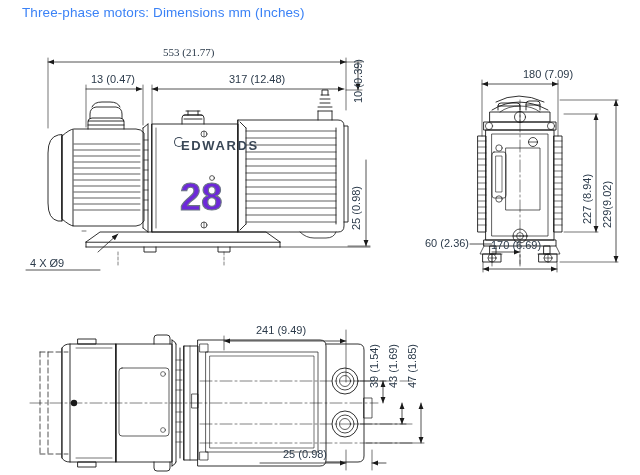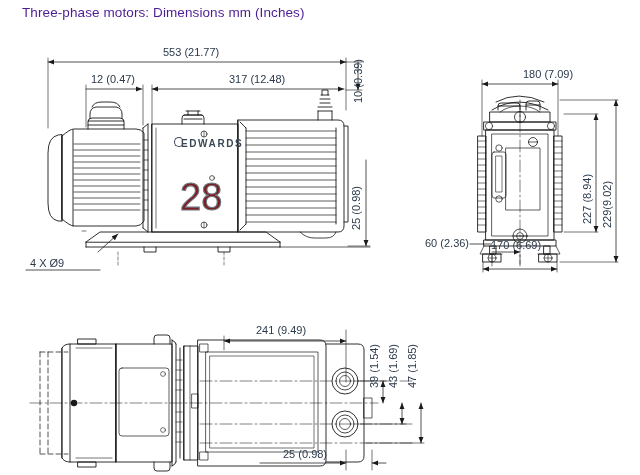--- a/index.html
+++ b/index.html
@@ -14,21 +14,21 @@
     overflow: hidden;
     font-family: "Liberation Sans", sans-serif;
     color: #2e3a48;
   }
 
   .page-title {
     position: absolute;
     left: 22px;
     top: 5px;
     font-size: 13.5px;
-    color: #4c1d95;
+    color: #3b82f6;
     letter-spacing: 0.1px;
     white-space: nowrap;
   }
 
   .dwg {
     position: absolute;
     left: 0;
     top: 0;
     width: 640px;
     height: 475px;
@@ -327,38 +327,38 @@
       <path d="M366,443 l58,0" stroke-width="0.6"></path>
 
       <path d="M260,463 l86,0" marker-end="url(#ah)"></path>
       <path d="M346,450 l0,20" stroke-width="0.6"></path>
       <path d="M372,463 l14,0" marker-start="url(#ahs)"></path>
       <path d="M372,450 l0,20" stroke-width="0.6"></path>
     </g>
   </g>
 </svg>
 
-<div class="dim-label" style="left:163px; top:47px;">553 (21.77)</div>
-<div class="dim-label" style="left:91px; top:74px;">12 (0.47)</div>
+<div class="dim-label" style="left:163px; top:47px;font-family:Liberation Serif, serif;">553 (21.77)</div>
+<div class="dim-label" style="left:91px; top:74px;">13 (0.47)</div>
 <div class="dim-label" style="left:205px; top:74px;margin-left:24px;">317 (12.48)</div>
 <div class="dim-label vert" style="left:364px; top:92px;">10 (0.39)</div>
 <div class="dim-label vert" style="left:362px; top:219px;">25 (0.98)</div>
 <div class="dim-label" style="left:30px; top:258px;">4 X Ø9</div>
 
 <div class="dim-label" style="left:493px; top:69px;margin-left:30px;">180 (7.09)</div>
 <div class="dim-label vert" style="left:593px; top:213px;">227 (8.94)</div>
 <div class="dim-label vert" style="left:613px; top:217px;">229(9.02)</div>
 <div class="dim-label" style="left:425px; top:238px;">60 (2.36)</div>
 <div class="dim-label" style="left:491px; top:240px;">170 (6.69)</div>
 
 <div class="dim-label" style="left:256px; top:325px;">241 (9.49)</div>
 <div class="dim-label vert" style="left:380px; top:377px;">39 (1.54)</div>
 <div class="dim-label vert" style="left:399px; top:377px;">43 (1.69)</div>
 <div class="dim-label vert" style="left:418px; top:377px;">47 (1.85)</div>
 <div class="dim-label" style="left:283px; top:449px;">25 (0.98)</div>
 
-<div style="position:absolute; left:181px; top:138px; font-size:10px; letter-spacing:1.6px;
+<div style="position:absolute; left:181px; top:138px; font-size:13px; letter-spacing:1.6px;
             color:#3a4756; font-weight:bold; font-family:'Liberation Sans',sans-serif;">EDWARDS</div>
 <div style="position:absolute; left:174px; top:137px; width:8px; height:8px;
             border:1.1px solid #3a4756; border-radius:50%; border-right-color:transparent;"></div>
-<div style="position:absolute; left:180px; top:178px; font-size:38px; font-weight:normal;
-            color:#7f1d1d; -webkit-text-stroke:1.1px #6b7684;
+<div style="position:absolute; left:180px; top:178px; font-size:38px; font-weight:bold;
+            color:#6d28d9; -webkit-text-stroke:1.1px #6b7684;
             font-family:'Liberation Sans',sans-serif; line-height:1;">28</div>
 
 </body></html>

